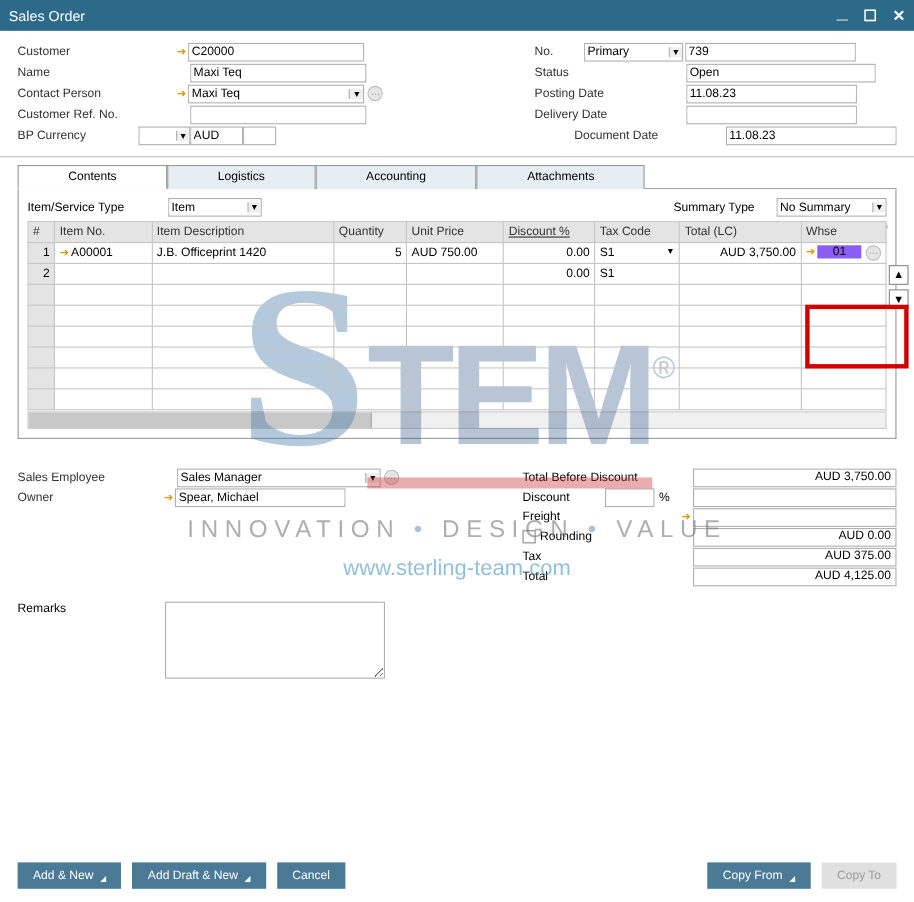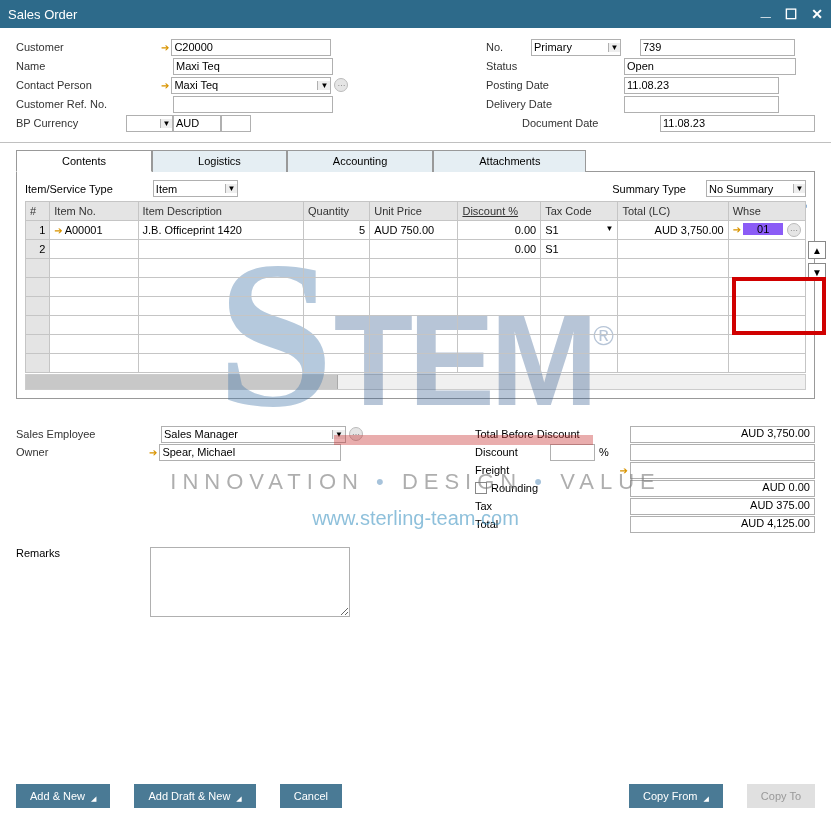--- a/index.html
+++ b/index.html
@@ -56,21 +56,21 @@
   .total-row { display: flex; align-items: center; height: 18px; font-size: 11px; }
   .total-lbl { flex: 1; }
   .total-val { width: 185px; border: 1px solid #b0b0b0; height: 17px; padding: 0 4px; text-align: right; background: #fff; }
   .disc-input { width: 45px; border: 1px solid #b0b0b0; height: 17px; margin-right: 4px; }
   .chk { width: 12px; height: 12px; border: 1px solid #888; margin-right: 4px; display: inline-block; }
   
   .remarks-area { margin: 14px 16px; display: flex; align-items: flex-start; gap: 90px; }
   .remarks-box { width: 200px; height: 70px; border: 1px solid #b0b0b0; background: #fff; }
   
   .btn-bar { position: absolute; bottom: 12px; left: 16px; right: 16px; display: flex; justify-content: space-between; }
-  .btn-group { display: flex; gap: 24px; }
+  .btn-group { display: flex; gap: 10px; }
   .btn { background: #4a7a95; color: #fff; border: none; padding: 4px 14px; font-size: 11px; cursor: pointer; height: 24px; display: flex; align-items: center; }
   .btn.split::after { content: "◢"; font-size: 7px; margin-left: 6px; position: relative; top: 3px; }
   .btn.disabled { background: #e0e0e0; color: #999; cursor: default; }
   
   .red-box { position: absolute; border: 4px solid #d00000; pointer-events: none; z-index: 5; }
   .rb1 { top: 277px; left: 732px; width: 94px; height: 58px; }
   
   .expand-icon { position: absolute; right: -2px; top: 0; color: #2266aa; font-size: 11px; cursor: pointer; }
   .scrollbar-horiz { height: 16px; background: #f0f0f0; border: 1px solid #ccc; margin-top: 1px; position: relative; }
   .scrollbar-thumb { height: 100%; background: #c8c8c8; width: 40%; border-right: 1px solid #aaa; }
@@ -134,21 +134,21 @@
     </div>
   </div>
 
   <div class="form-col">
     <div class="form-row">
       <span class="form-label-r" style="width:45px;">No.</span>
       <div class="field-wrap" style="width:90px;">
           <input value="Primary" style="">
           <span class="dd-arrow">▼</span>
         </div>
-      <div class="field-wrap" style="width:155px;margin-left:19px;">
+      <div class="field-wrap" style="width:155px;margin-left:2px;">
           <input value="739" style="">
         </div>
     </div>
     <div class="form-row">
       <span class="form-label-r" style="width:138px;">Status</span>
       <div class="field-wrap" style="width:172px;">
           <input value="Open" style="">
         </div>
     </div>
     <div class="form-row">
@@ -330,21 +330,21 @@
       <span class="form-label">Sales Employee</span>
       <div class="field-wrap" style="width:185px;">
           <input value="Sales Manager" style="">
           <span class="dd-arrow">▼</span>
         </div>
       <span class="circle-icon">⋯</span>
     </div>
     <div class="form-row">
       <span class="form-label">Owner</span>
       <span class="arrow-icon" style="margin-left:-12px;">➔</span>
-      <div class="field-wrap" style="width:182px;">
+      <div class="field-wrap" style="width:155px;">
           <input value="Spear, Michael" style="">
         </div>
     </div>
   </div>
   <div class="bt-right">
     <div class="total-row">
         <span class="total-lbl">Total Before Discount</span>
         <span class="total-val">AUD 3,750.00</span>
       </div>
     <div class="total-row">

